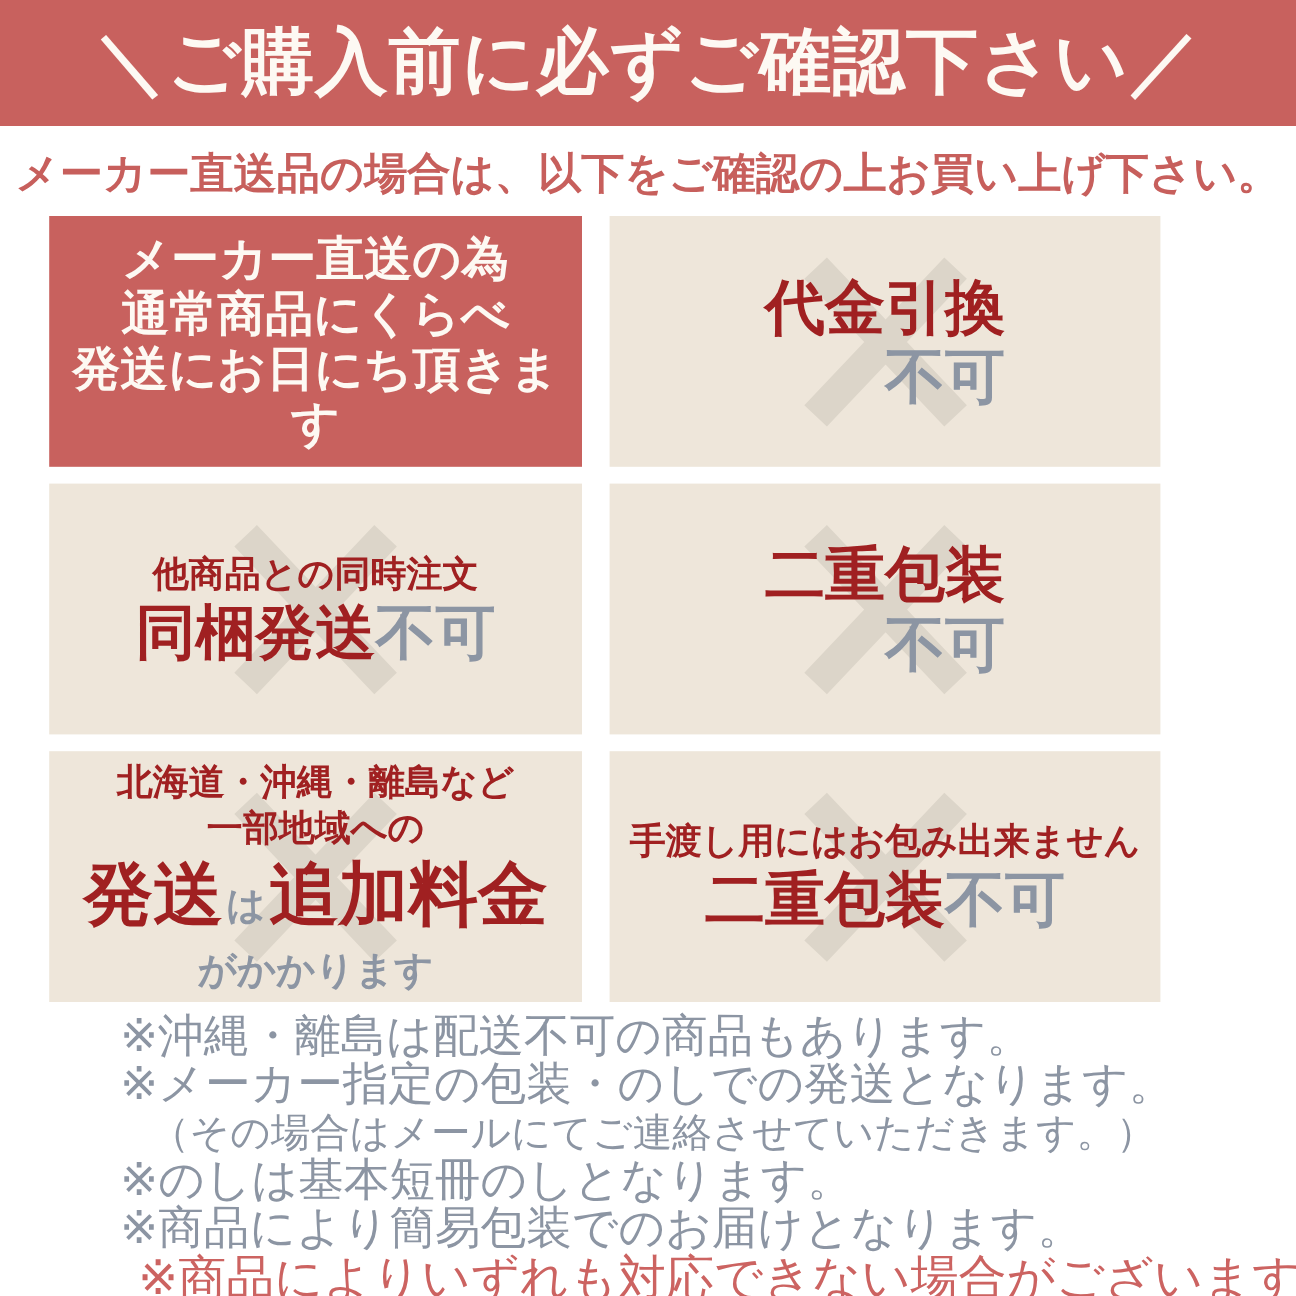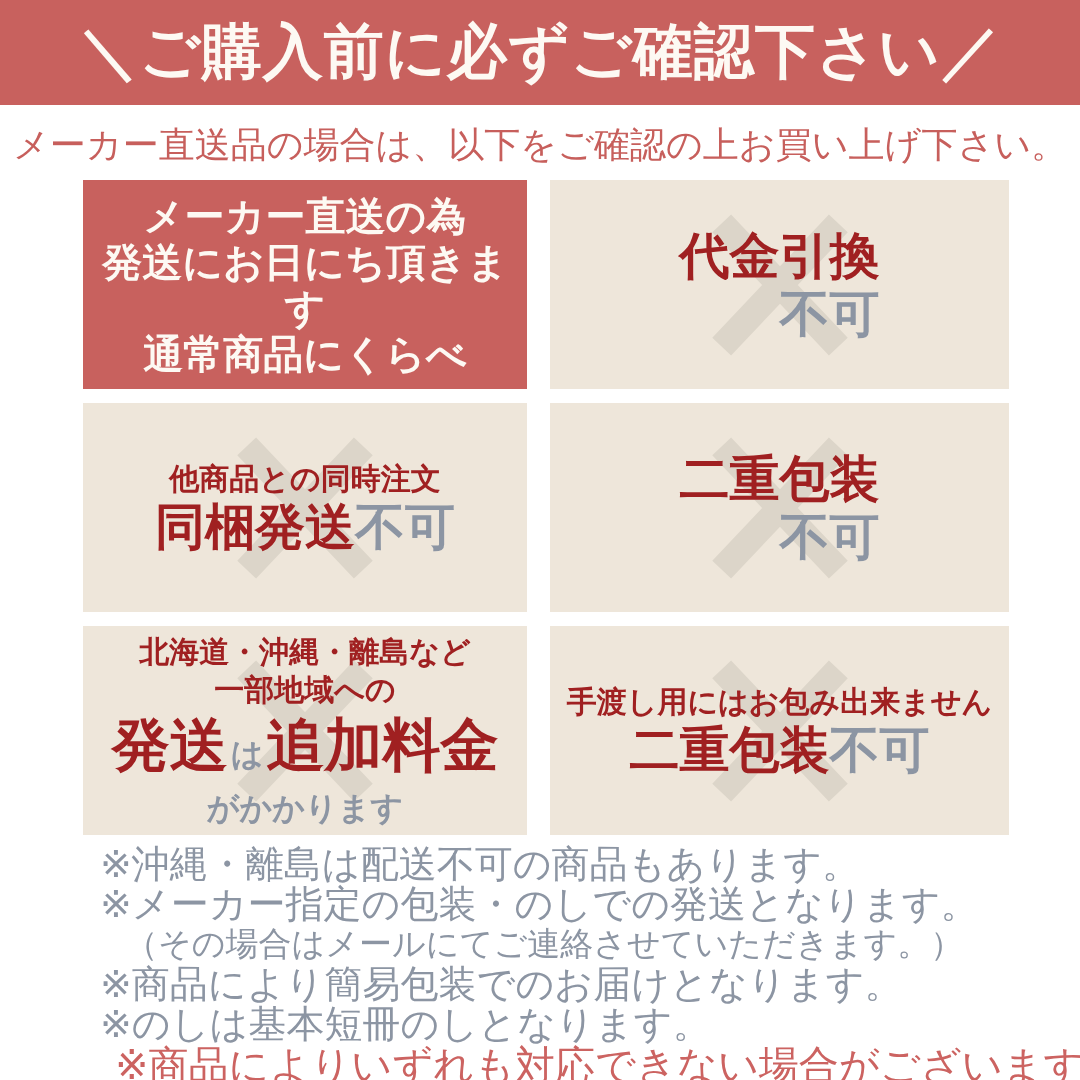--- a/index.html
+++ b/index.html
@@ -16,24 +16,24 @@
   .banner{
     height:105px;background:var(--banner_red);
     display:flex;align-items:center;justify-content:center;
   }
   .banner .banner-text{
     color:var(--text_on_red);font-size:60px;font-weight:bold;
     letter-spacing:1px;white-space:nowrap;text-align:center;
   }
   .subtitle{
     margin:16px 0 11px;text-align:center;color:var(--subtitle_red);
-    font-size:36px;font-weight:normal;line-height:48px;white-space:nowrap;
+    font-size:36px;font-weight:bold;line-height:48px;white-space:nowrap;
   }
   .grid{
-    margin:10px 77px 0 83px;display:grid;
+    margin:10px 77px 0 41px;display:grid;
     grid-template-columns:444px 459px;column-gap:23px;row-gap:14px;
   }
   .box{
     position:relative;height:209px;display:flex;flex-direction:column;
     align-items:center;justify-content:center;text-align:center;overflow:hidden;
   }
   .red-box{
     background:var(--banner_red);color:var(--text_on_red);
     font-size:40px;font-weight:bold;line-height:46px;
   }
@@ -65,22 +65,22 @@
     <span class="banner-text">＼ご購入前に必ずご確認下さい／</span>
   </header>
 
   <p class="subtitle">メーカー直送品の場合は、以下をご確認の上お買い上げ下さい。</p>
 
   <div class="grid">
 
     <div class="box red-box">
       <div class="box-content">
         <span>メーカー直送の為</span>
+        <span>通常商品にくらべ</span>
         <span>発送にお日にち頂きます</span>
-        <span>通常商品にくらべ</span>
       </div>
     </div>
 
     <div class="box beige-box">
       <span class="xmark">
         <svg viewBox="0 0 100 100" width="162" height="168" aria-hidden="true">
           <path d="M14 12 L86 88 M86 12 L14 88" stroke="currentColor" stroke-width="16" fill="none"></path>
         </svg>
       </span>
       <div class="box-content main-line">
@@ -148,18 +148,18 @@
         </div>
       </div>
     </div>
 
   </div>
 
   <div class="notes">
     <p class="note">※沖縄・離島は配送不可の商品もあります。</p>
     <p class="note">※メーカー指定の包装・のしでの発送となります。</p>
     <p class="note small">（その場合はメールにてご連絡させていただきます。）</p>
+    <p class="note">※のしは基本短冊のしとなります。</p>
     <p class="note">※商品により簡易包装でのお届けとなります。</p>
-    <p class="note">※のしは基本短冊のしとなります。</p>
     <p class="note red">※商品によりいずれも対応できない場合がございます。</p>
   </div>
 
 </div>
 
 </body></html>

